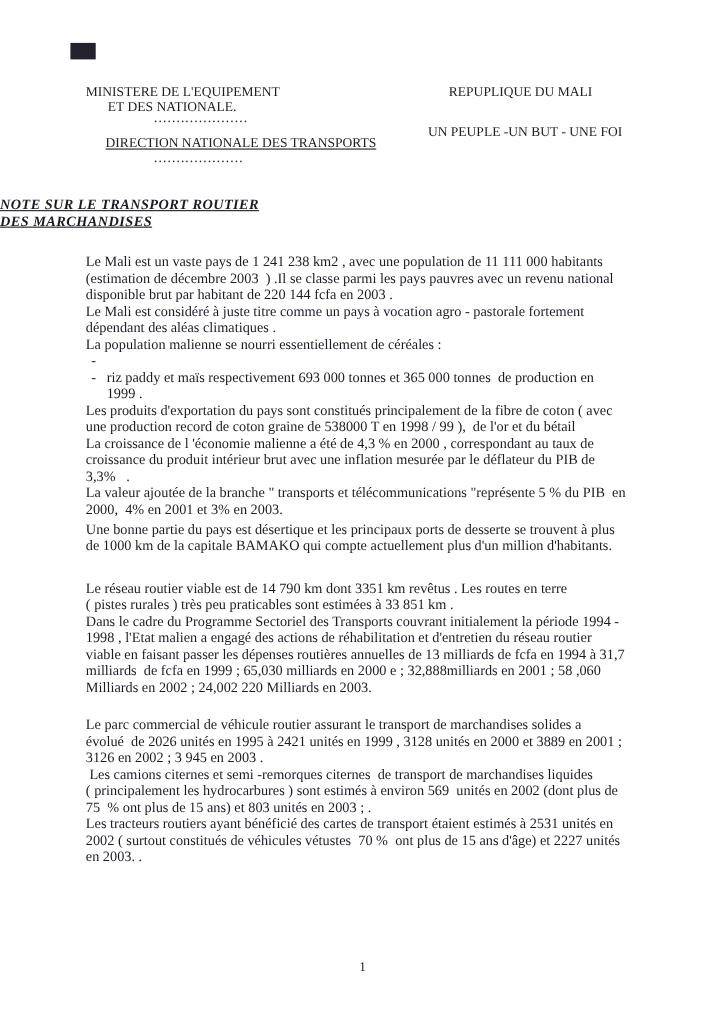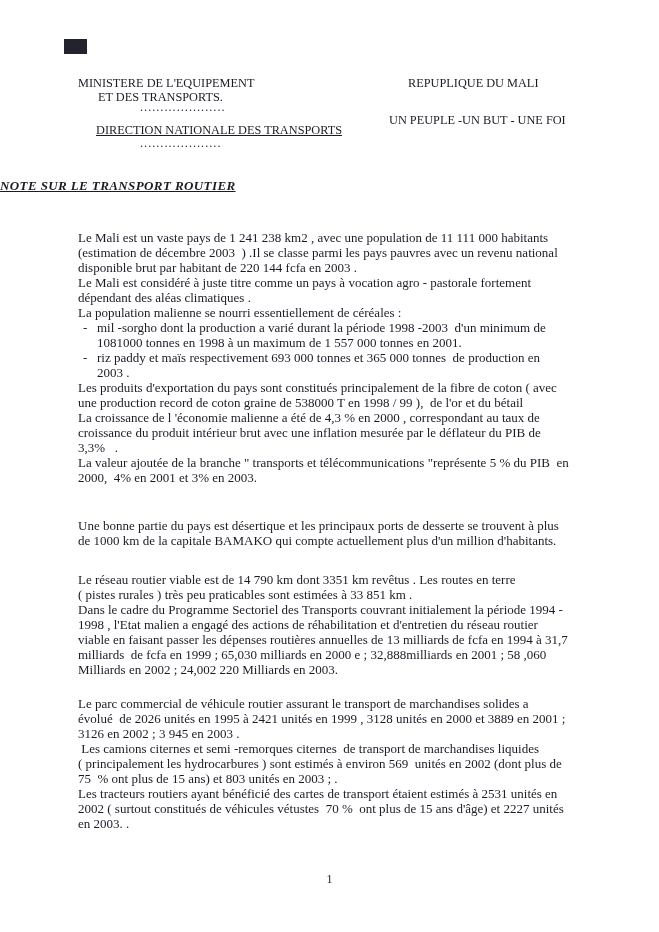--- a/index.html
+++ b/index.html
@@ -27,70 +27,69 @@
     text-align:left;
     font-size:13px;font-weight:bold;font-style:italic;
     line-height:14.5px;letter-spacing:0.4px;
   }
   .title-block .tline{text-decoration:underline;}
   .body-block{
     position:absolute;left:78px;top:230px;width:540px;
     font-size:13px;line-height:15px;
   }
   .para{white-space:pre;margin:0;}
-  .gap17{margin-top:33px;}
+  .gap17{margin-top:3px;}
   .gap24{margin-top:24px;}
   .gap19{margin-top:19px;}
   .bullet-row{display:flex;margin-left:5px;}
   .bullet-marker{width:14px;flex:0 0 14px;}
   .bullet-text{white-space:pre;}
   .footer{
     position:absolute;top:872px;left:0;width:659px;
     text-align:center;font-size:12px;
   }
 </style>
 </head>
 <body>
 
 <div class="page">
 
   <div class="artifact"></div>
 
   <div class="abs hdr" style="left:78px;top:76px;">MINISTERE DE L'EQUIPEMENT</div>
-  <div class="abs hdr" style="left:98px;top:90px;">ET DES TRANSPORTS.</div>
+  <div class="abs hdr" style="left:98px;top:90px;">ET DES NATIONALE.</div>
   <div class="abs dots" style="left:140px;top:100px;">.....................</div>
 
   <div class="abs hdr" style="left:408px;top:76px;text-align:right;">REPUPLIQUE DU MALI</div>
   <div class="abs hdr" style="left:389px;top:113px;">UN PEUPLE -UN BUT - UNE FOI</div>
 
   <div class="abs hdr" style="left:96px;top:123px;text-decoration:underline;">DIRECTION NATIONALE DES TRANSPORTS</div>
   <div class="abs dots" style="left:140px;top:136px;">....................</div>
 
 
   <div class="title-block">
     <div class="tline">NOTE SUR LE TRANSPORT ROUTIER</div>
+    <div class="tline">DES MARCHANDISES</div>
   </div>
 
   <div class="body-block">
     <p class="para">Le Mali est un vaste pays de 1 241 238 km2 , avec une population de 11 111 000 habitants
 (estimation de décembre 2003  ) .Il se classe parmi les pays pauvres avec un revenu national
 disponible brut par habitant de 220 144 fcfa en 2003 .
 Le Mali est considéré à juste titre comme un pays à vocation agro - pastorale fortement
 dépendant des aléas climatiques .
 La population malienne se nourri essentiellement de céréales :</p>
 
     <div class="bullet-row">
       <span class="bullet-marker">-</span>
-      <span class="bullet-text">mil -sorgho dont la production a varié durant la période 1998 -2003  d'un minimum de
-1081000 tonnes en 1998 à un maximum de 1 557 000 tonnes en 2001.</span>
     </div>
     <div class="bullet-row">
       <span class="bullet-marker">-</span>
       <span class="bullet-text">riz paddy et maïs respectivement 693 000 tonnes et 365 000 tonnes  de production en
-2003 .</span>
+1999 .</span>
     </div>
 
     <p class="para">Les produits d'exportation du pays sont constitués principalement de la fibre de coton ( avec
 une production record de coton graine de 538000 T en 1998 / 99 ),  de l'or et du bétail
 La croissance de l 'économie malienne a été de 4,3 % en 2000 , correspondant au taux de
 croissance du produit intérieur brut avec une inflation mesurée par le déflateur du PIB de
 3,3%   .
 La valeur ajoutée de la branche " transports et télécommunications "représente 5 % du PIB  en
 2000,  4% en 2001 et 3% en 2003.</p>
     <p class="para gap17">Une bonne partie du pays est désertique et les principaux ports de desserte se trouvent à plus

